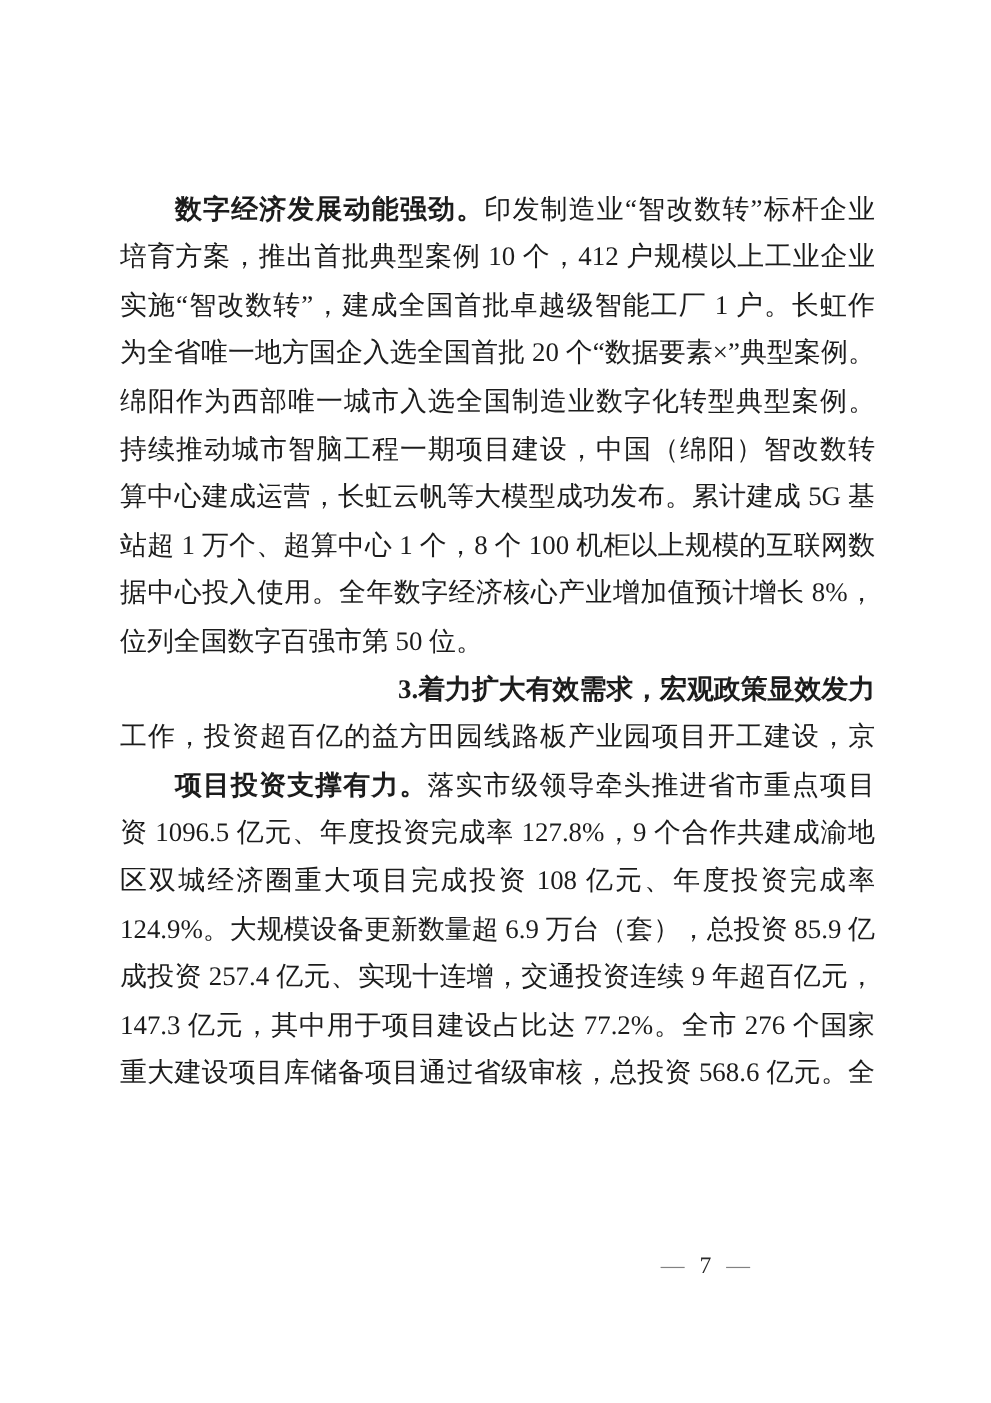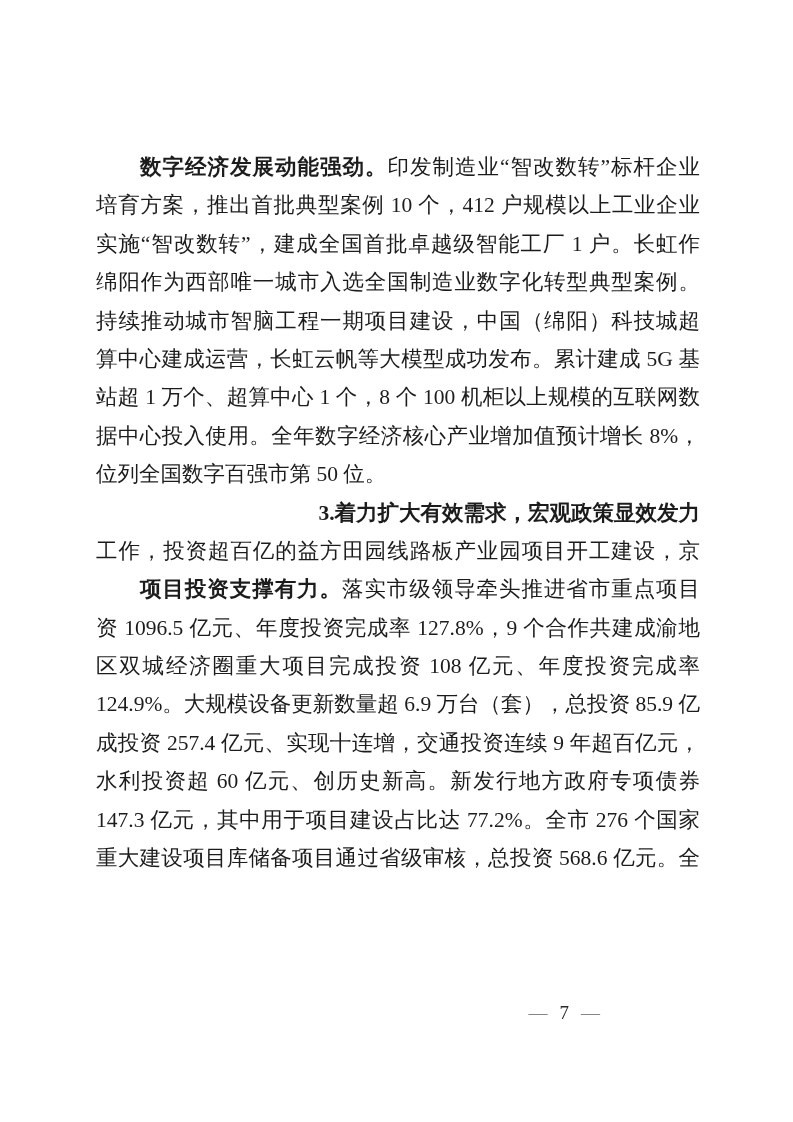--- a/index.html
+++ b/index.html
@@ -54,38 +54,38 @@
 </head>
 <body>
 
 <div class="page">
   <div class="text-block">
 
     <div class="para">
       <div class="line first-line"><span class="lead">数字经济发展动能强劲。</span><span>印发制造业“智改数转”标杆企业</span></div>
       <div class="line">培育方案，推出首批典型案例 10 个，412 户规模以上工业企业</div>
       <div class="line">实施“智改数转”，建成全国首批卓越级智能工厂 1 户。长虹作</div>
+      <div class="line">为全省唯一地方国企入选全国首批 20 个“数据要素×”典型案例。</div>
       <div class="line">绵阳作为西部唯一城市入选全国制造业数字化转型典型案例。</div>
-      <div class="line">持续推动城市智脑工程一期项目建设，中国（绵阳）科技城超</div>
+      <div class="line">持续推动城市智脑工程一期项目建设，中国（绵阳）智改数转</div>
       <div class="line">算中心建成运营，长虹云帆等大模型成功发布。累计建成 5G 基</div>
       <div class="line">站超 1 万个、超算中心 1 个，8 个 100 机柜以上规模的互联网数</div>
       <div class="line">据中心投入使用。全年数字经济核心产业增加值预计增长 8%，</div>
       <div class="line last-line">位列全国数字百强市第 50 位。</div>
     </div>
 
     <div class="heading">3.着力扩大有效需求，宏观政策显效发力</div>
 
     <div class="para">
       <div class="line">工作，投资超百亿的益方田园线路板产业园项目开工建设，京</div>
       <div class="line first-line"><span class="lead">项目投资支撑有力。</span><span>落实市级领导牵头推进省市重点项目</span></div>
       <div class="line">资 1096.5 亿元、年度投资完成率 127.8%，9 个合作共建成渝地</div>
       <div class="line">区双城经济圈重大项目完成投资 108 亿元、年度投资完成率</div>
       <div class="line">124.9%。大规模设备更新数量超 6.9 万台（套），总投资 85.9 亿</div>
       <div class="line">成投资 257.4 亿元、实现十连增，交通投资连续 9 年超百亿元，</div>
-      <div class="line">水利投资超 60 亿元、创历史新高。新发行地方政府专项债券</div>
       <div class="line">147.3 亿元，其中用于项目建设占比达 77.2%。全市 276 个国家</div>
       <div class="line">重大建设项目库储备项目通过省级审核，总投资 568.6 亿元。全</div>
     </div>
 
   </div>
 
   <div class="footer"><span class="dash">—</span><span class="num">7</span><span class="dash">—</span></div>
 </div>
 
 </body></html>

